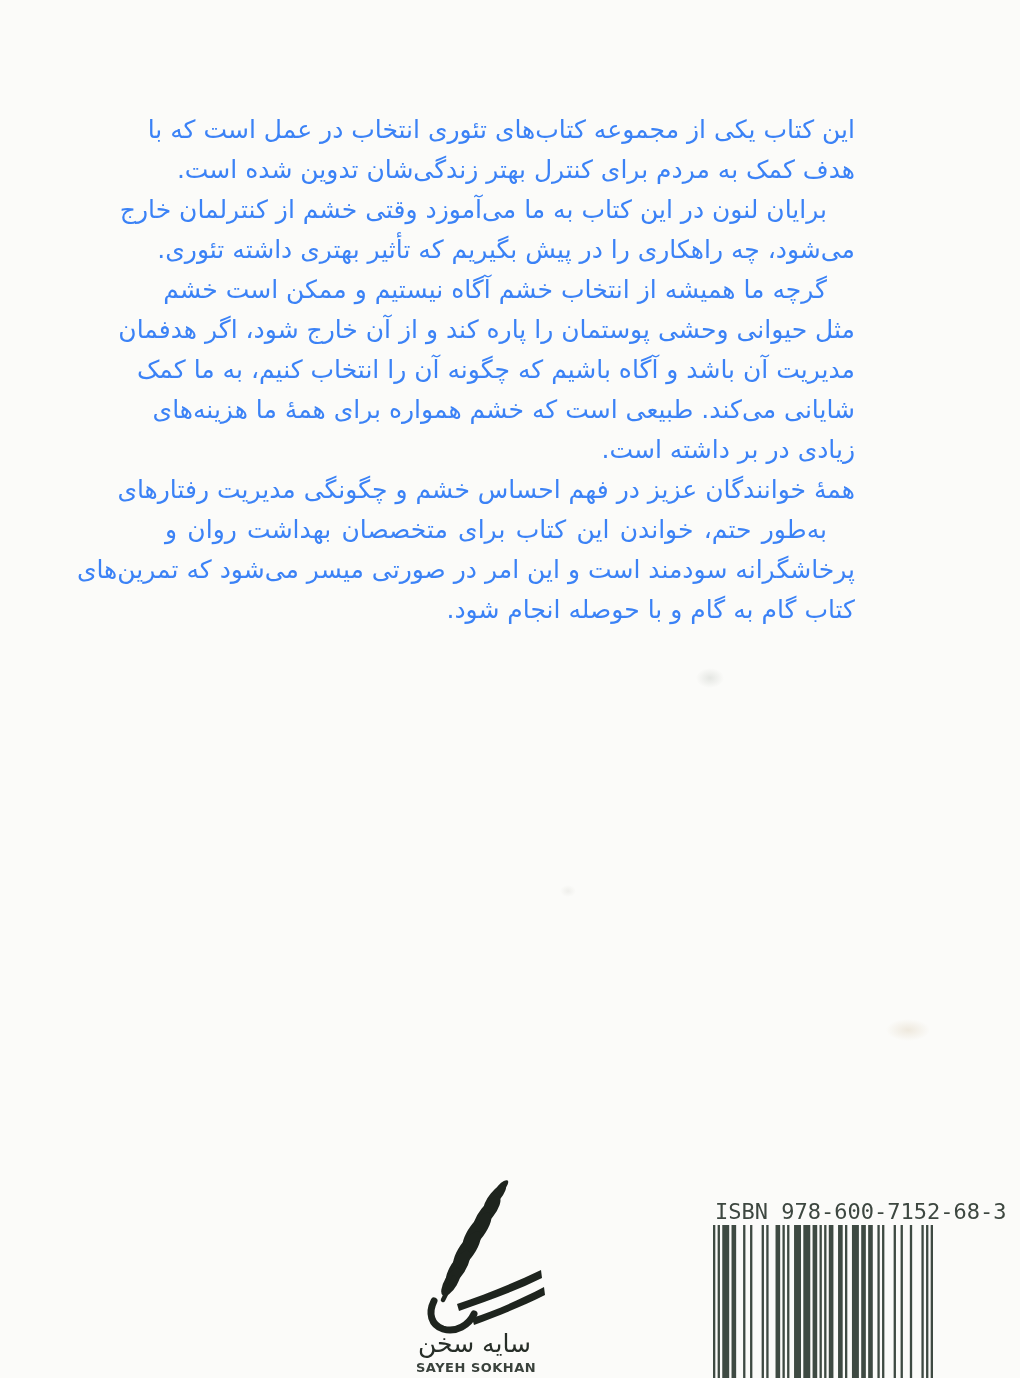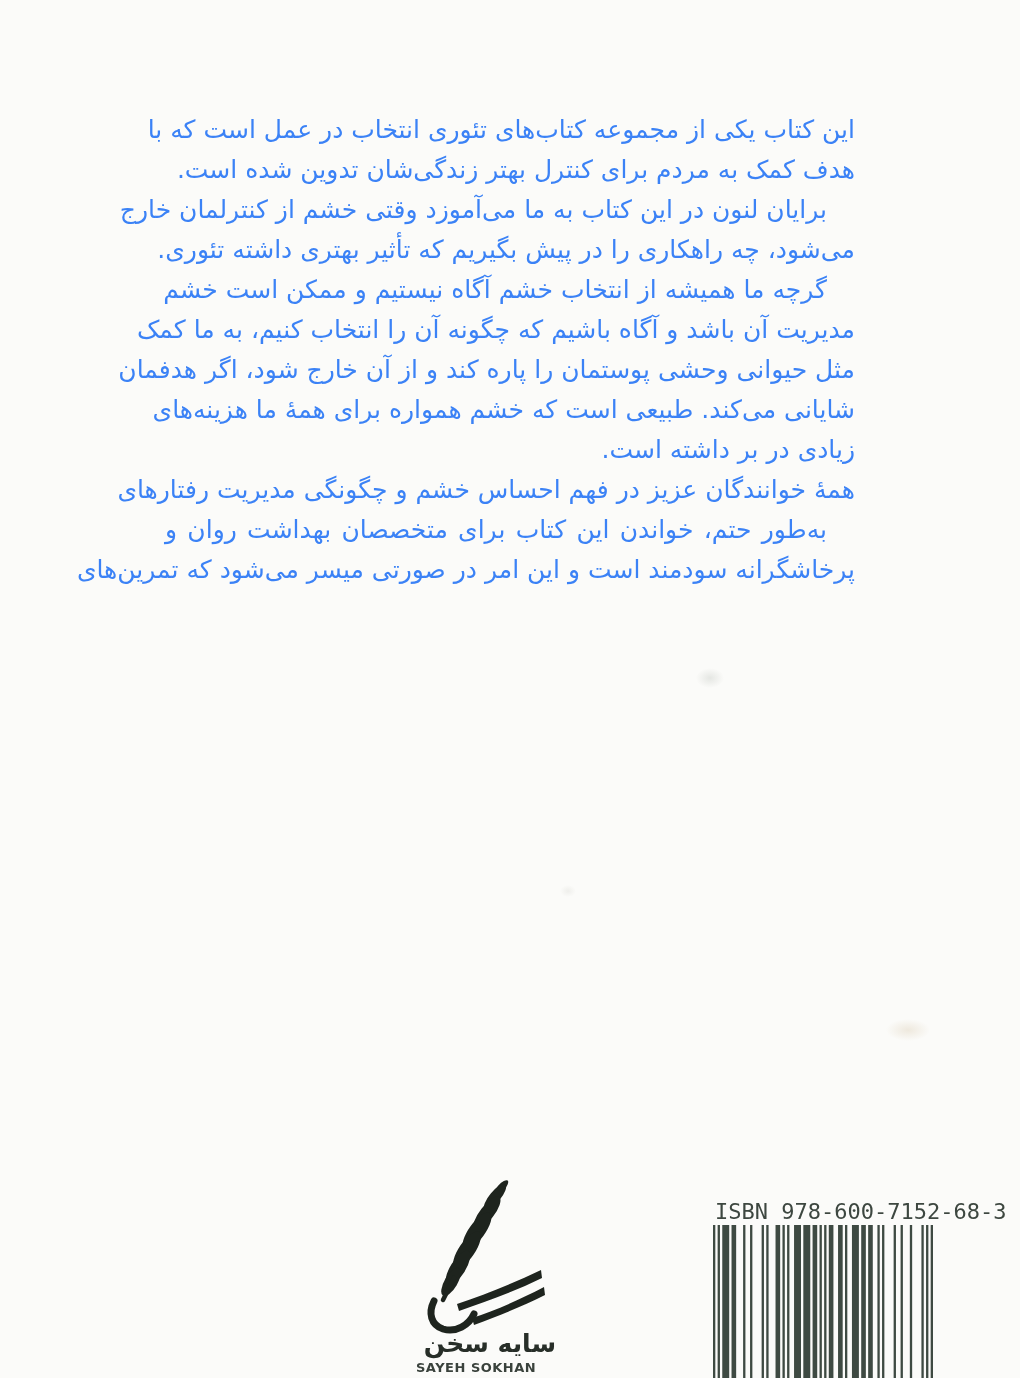--- a/index.html
+++ b/index.html
@@ -25,22 +25,22 @@
     text-align-last:justify;
   }
   .tline.tlast{text-align-last:right;}
   .tline.tindent{padding-right:28px;}
 
   
   .logo-wrap{position:absolute;left:424px;top:1182px;width:126px;height:196px;}
   .logo-svg{position:absolute;left:0;top:0;overflow:visible;}
   .pub-fa{
     position:absolute;left:-6px;top:148px;width:138px;
-    direction:rtl;text-align:right;
-    font-size:25px;line-height:28px;color:#272e28;font-weight:bold;
+    direction:rtl;text-align:left;
+    font-size:25px;line-height:28px;color:#272e28;font-weight:normal;
   }
   .pub-en{
     position:absolute;left:-8px;top:178px;width:142px;
     text-align:left;
     font-size:13px;line-height:15px;letter-spacing:0.5px;
     font-weight:bold;color:#3a423c;
   }
 
   
   .isbn-label{
@@ -64,27 +64,28 @@
 <body>
 
 <div class="page">
 
   <div class="text-block">
       <div class="tline" dir="rtl">این کتاب یکی از مجموعه کتاب‌های تئوری انتخاب در عمل است که با</div>
       <div class="tline tlast" dir="rtl">هدف کمک به مردم برای کنترل بهتر زندگی‌شان تدوین شده است.</div>
       <div class="tline tindent" dir="rtl">برایان لنون در این کتاب به ما می‌آموزد وقتی خشم از کنترلمان خارج</div>
       <div class="tline tlast" dir="rtl">می‌شود، چه راهکاری را در پیش بگیریم که تأثیر بهتری داشته تئوری.</div>
       <div class="tline tindent" dir="rtl">گرچه ما همیشه از انتخاب خشم آگاه نیستیم و ممکن است خشم</div>
+      <div class="tline" dir="rtl">مثل حیوانی وحشی پوستمان را پاره کند و از آن خارج شود، اگر هدفمان</div>
       <div class="tline" dir="rtl">مدیریت آن باشد و آگاه باشیم که چگونه آن را انتخاب کنیم، به ما کمک</div>
-      <div class="tline" dir="rtl">مثل حیوانی وحشی پوستمان را پاره کند و از آن خارج شود، اگر هدفمان</div>
       <div class="tline" dir="rtl">شایانی می‌کند. طبیعی است که خشم همواره برای همۀ ما هزینه‌های</div>
       <div class="tline tlast" dir="rtl">زیادی در بر داشته است.</div>
       <div class="tline" dir="rtl">همۀ خوانندگان عزیز در فهم احساس خشم و چگونگی مدیریت رفتارهای</div>
       <div class="tline tindent" dir="rtl">به‌طور حتم، خواندن این کتاب برای متخصصان بهداشت روان و</div>
       <div class="tline" dir="rtl">پرخاشگرانه سودمند است و این امر در صورتی میسر می‌شود که تمرین‌های</div>
+      <div class="tline tlast" dir="rtl">کتاب گام به گام و با حوصله انجام شود.</div>
     </div>
 
   <div class="smudge s1"></div>
   <div class="smudge s2"></div>
   <div class="smudge s3"></div>
 
   <div class="logo-wrap">
     <svg class="logo-svg" width="126" height="152" viewBox="0 0 126 152" aria-hidden="true">
       <g fill="#1e241e">
         <ellipse cx="77" cy="6" rx="10" ry="3.6" transform="rotate(-48 77 6)"></ellipse>

